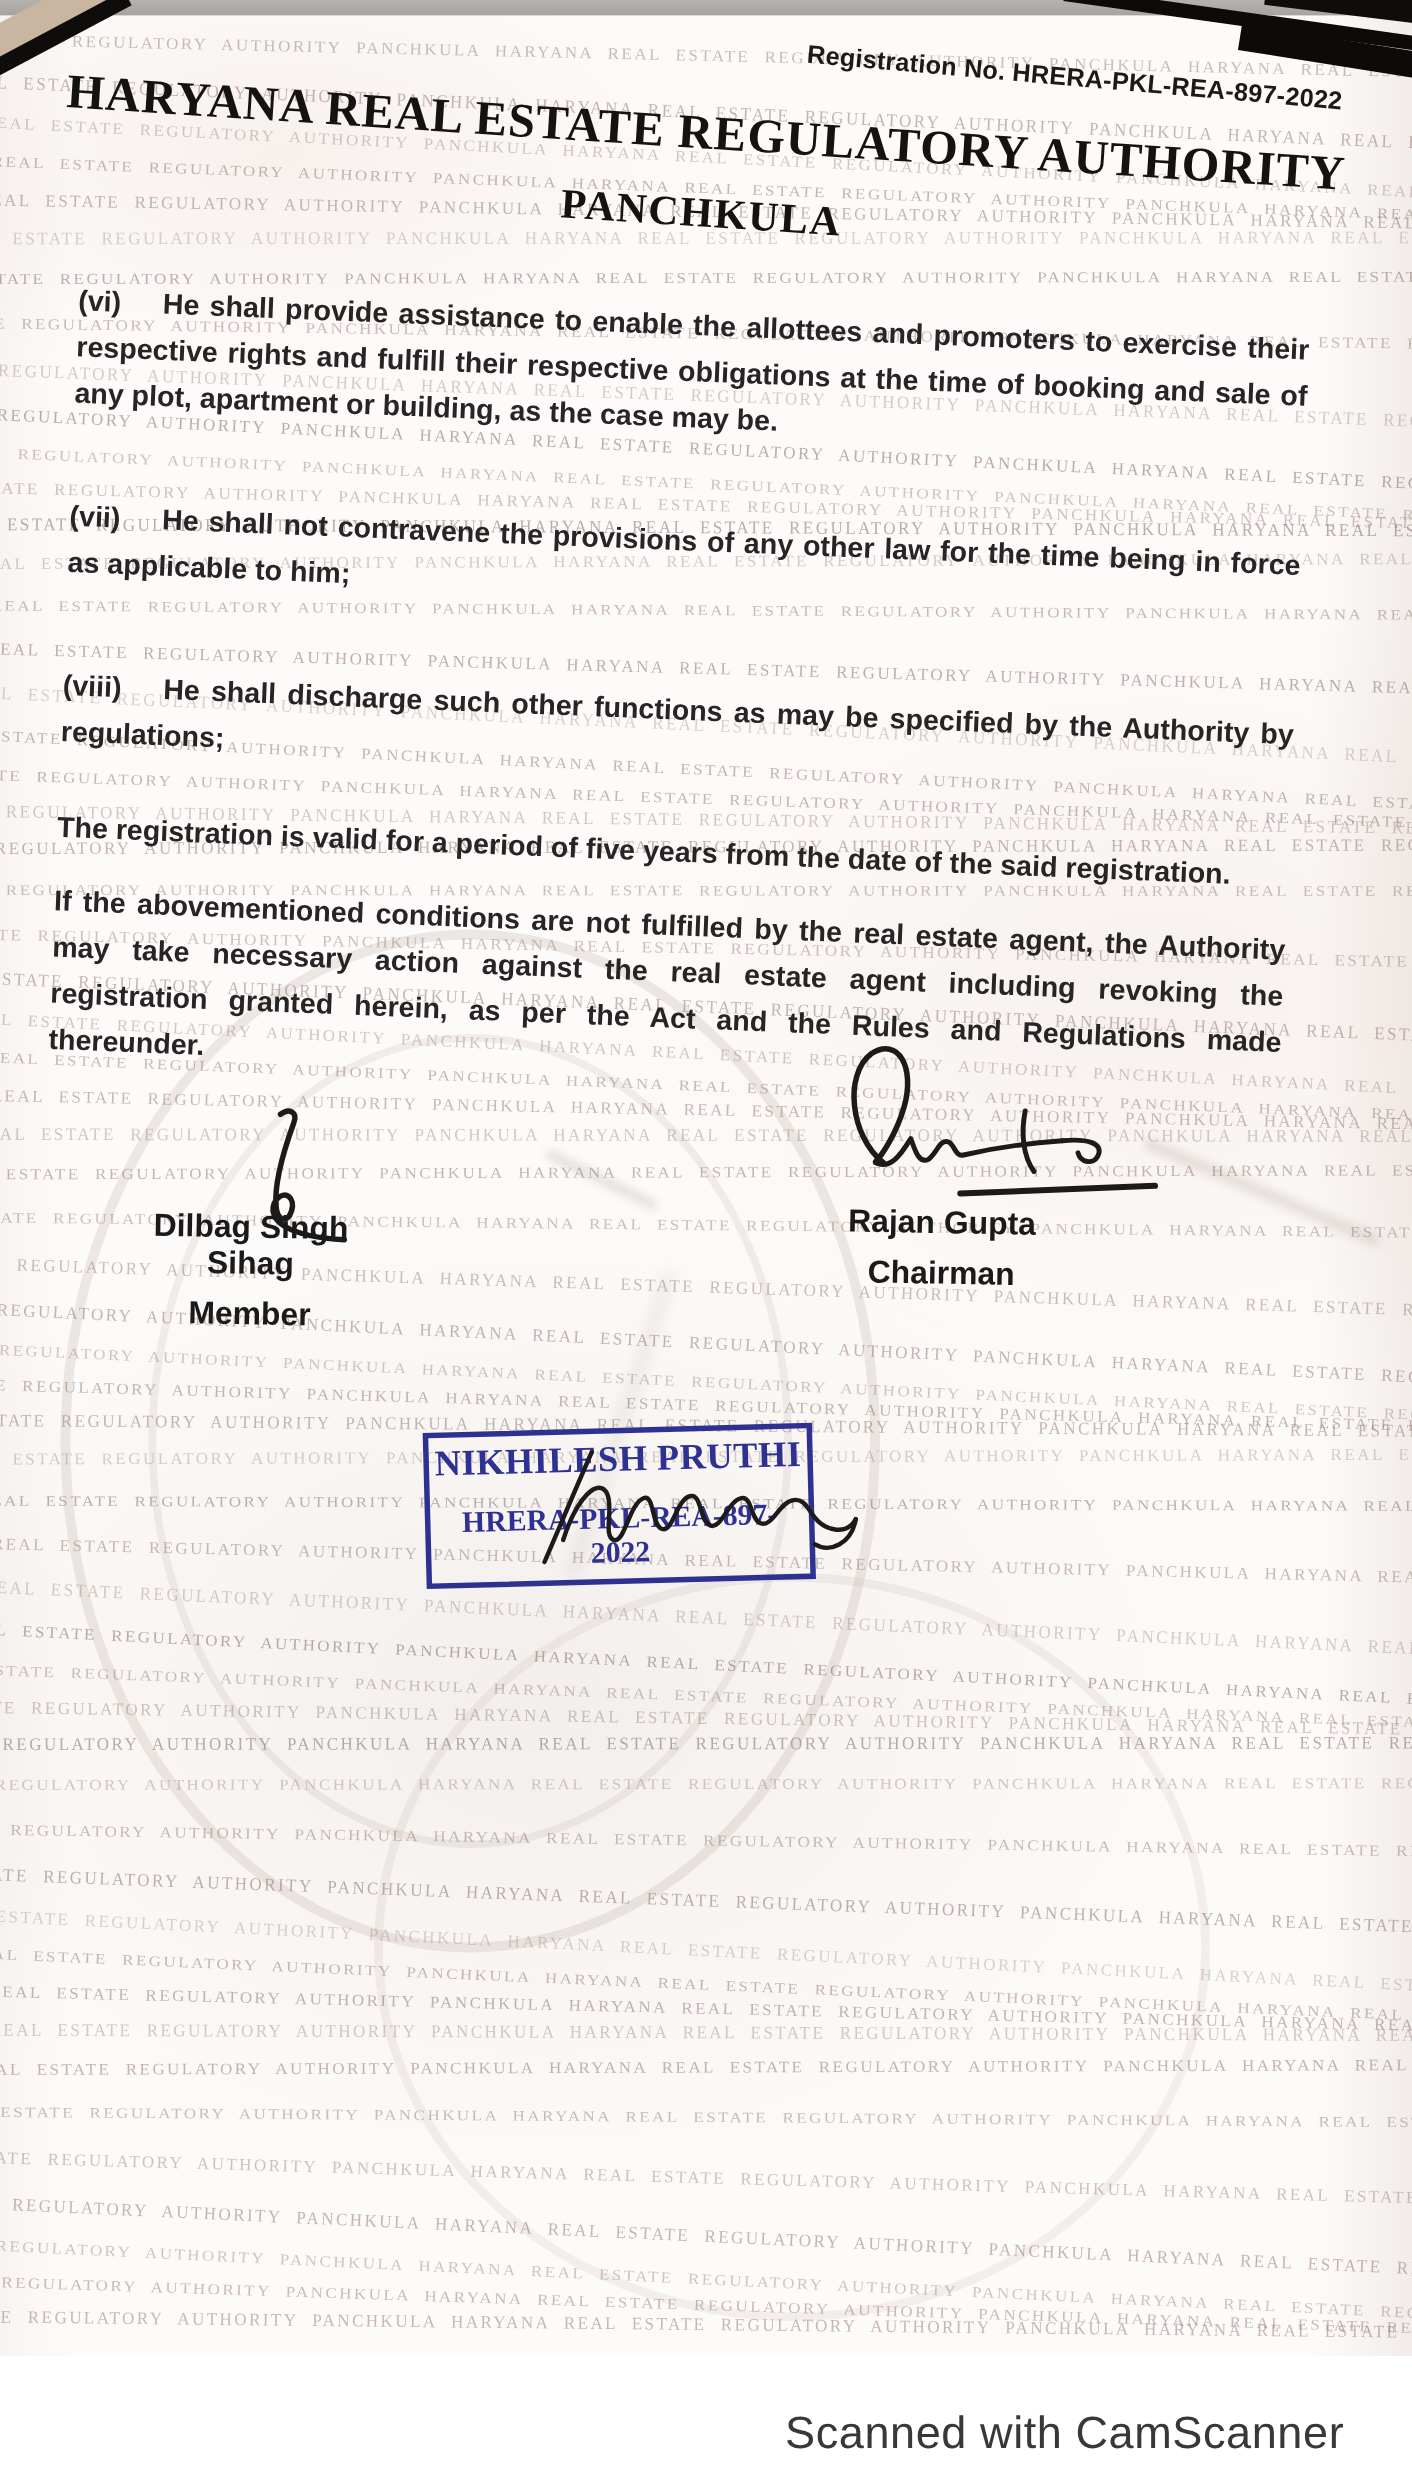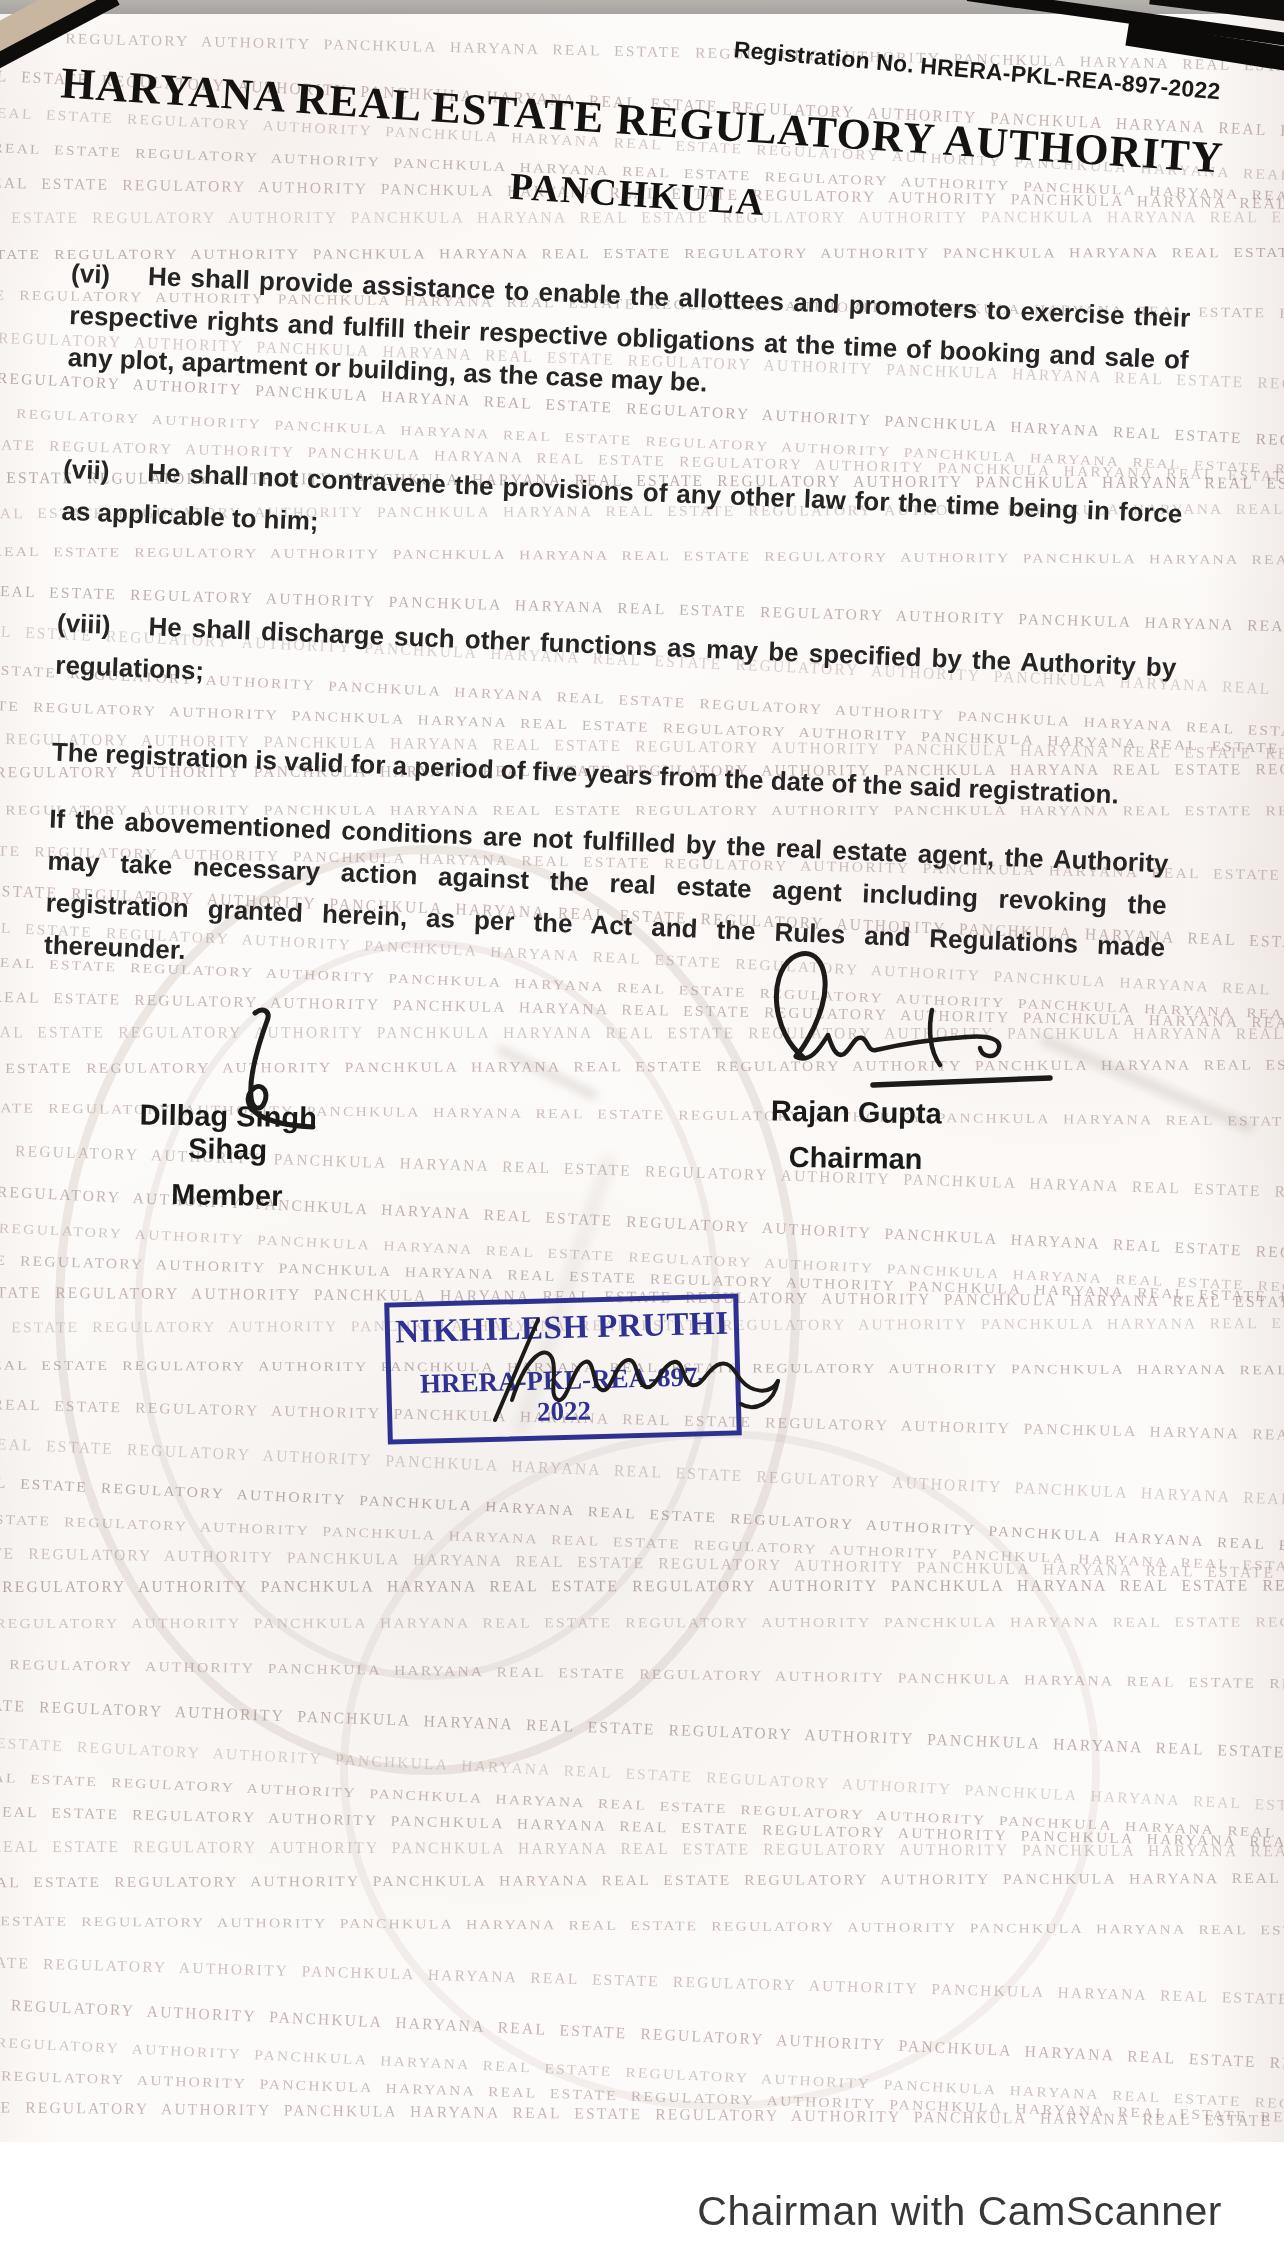--- a/index.html
+++ b/index.html
@@ -227,14 +227,14 @@
   <div class="sig-name">Rajan Gupta</div>
   <div class="sig-role">Chairman</div>
 </div>
 
 <div class="stamp">
   <div class="stamp-name">NIKHILESH PRUTHI</div>
   <div class="stamp-reg">HRERA-PKL-REA-897-2022</div>
 </div>
 
 <div class="footer">
-  <div class="scanner-note">Chairman with CamScanner</div>
+  <div class="scanner-note">Scanned with CamScanner</div>
 </div>
 
 </body></html>

